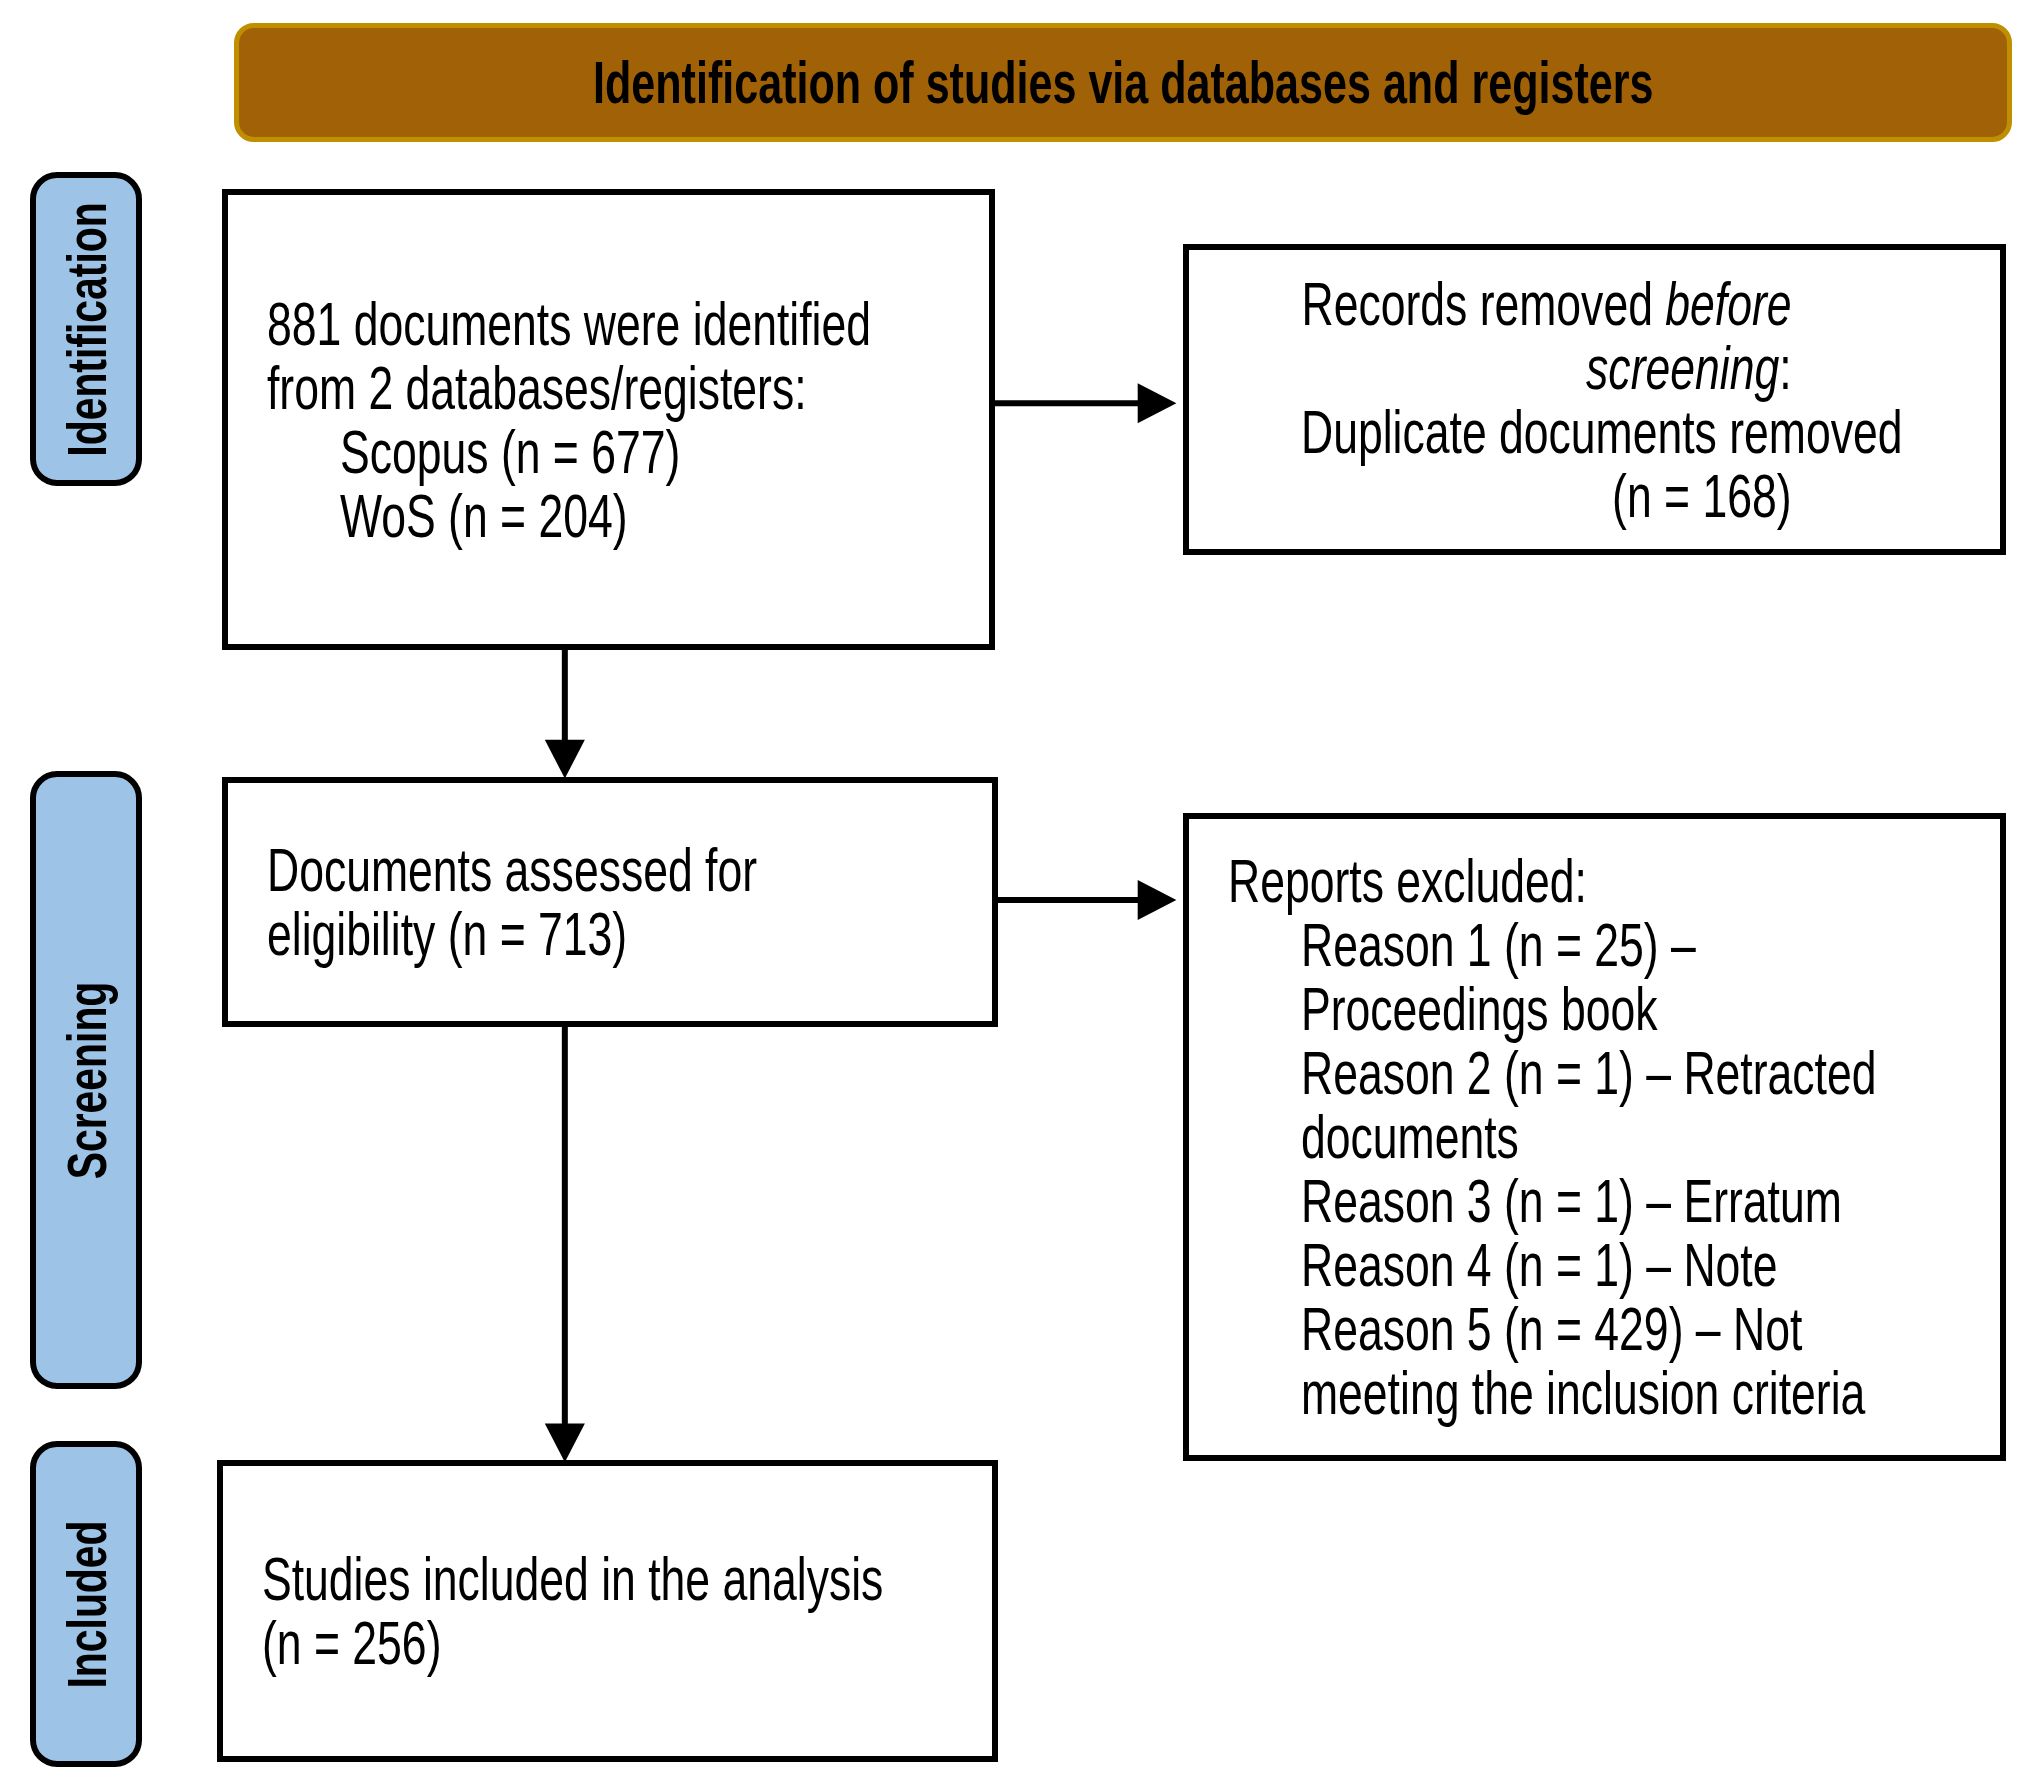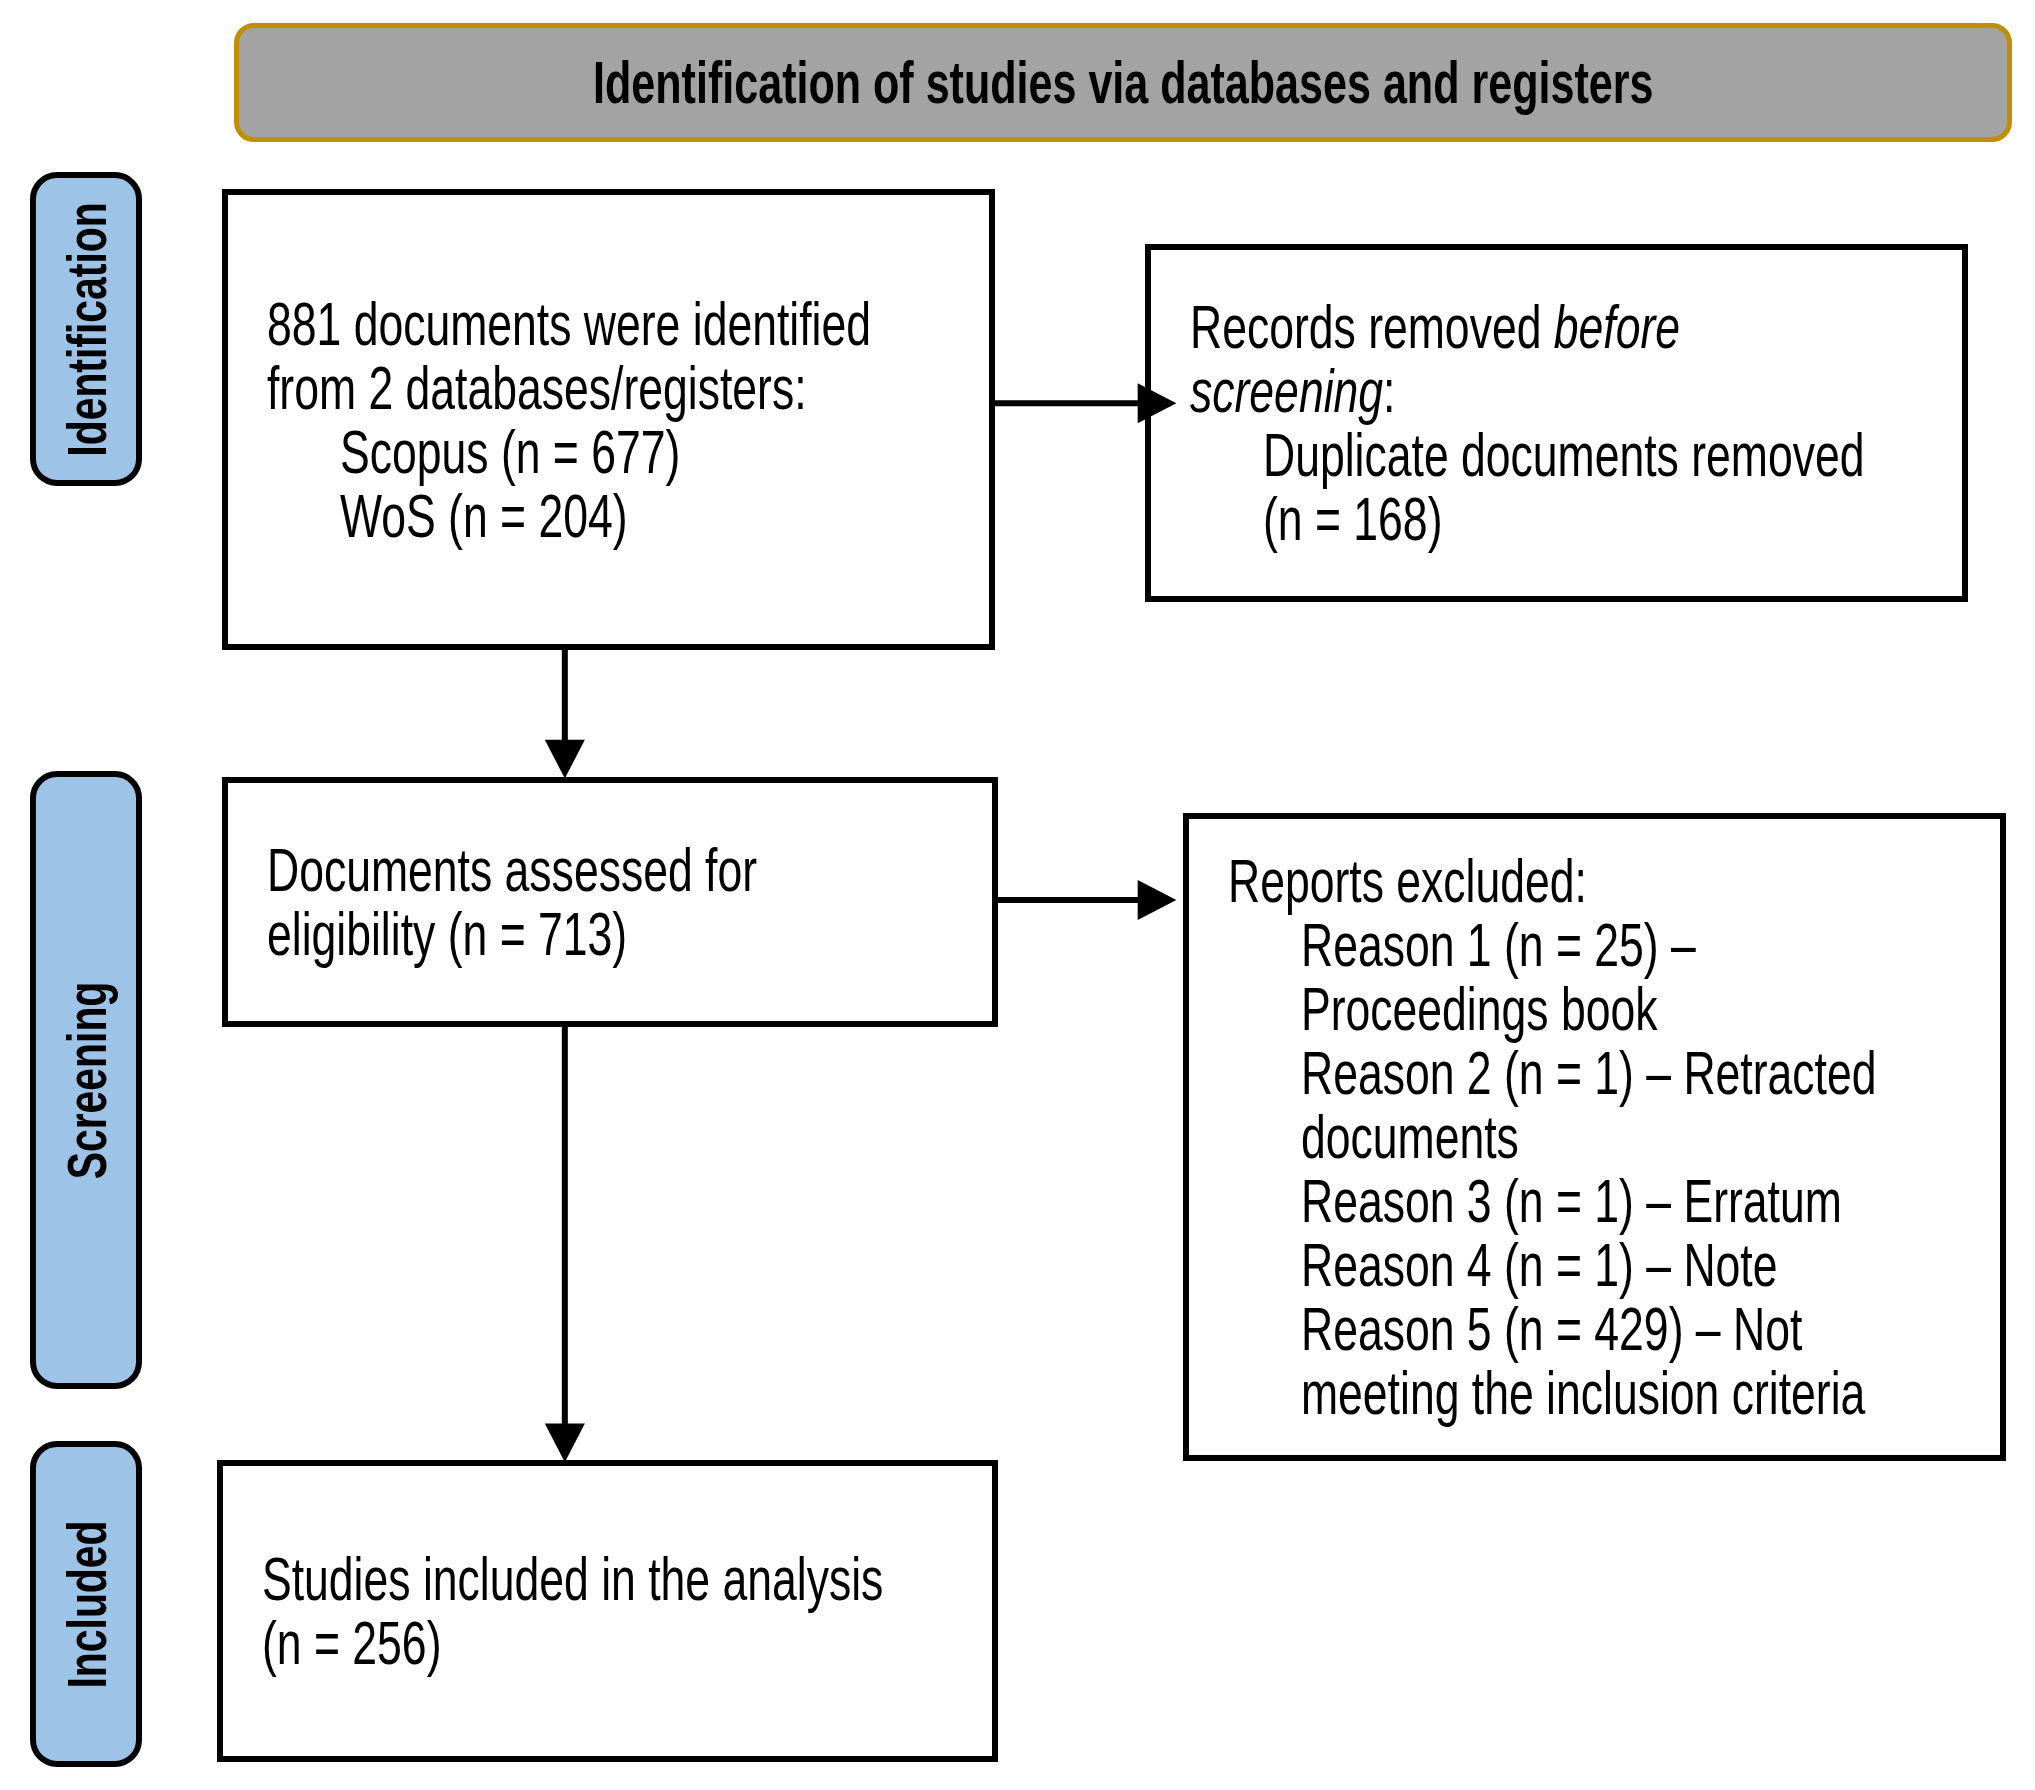--- a/index.html
+++ b/index.html
@@ -12,21 +12,21 @@
     height: 1790px;
     background: #ffffff;
     overflow: hidden;
   }
 
   
   .banner {
     position: absolute;
     left: 234px; top: 23.4px;
     width: 1778px; height: 119px;
-    background: #a3a3a3;
+    background: #a16207;
     border: 5.3px solid #BF8F00;
     border-radius: 20px;
     display: flex; align-items: center; justify-content: center;
   }
   .banner-text {
     font-size: 59px;
     font-weight: bold;
     white-space: nowrap;
     transform: scaleX(0.73);
     transform-origin: center center;
@@ -67,21 +67,21 @@
   }
   .line {
     font-size: 61px;
     line-height: 64px;
     white-space: nowrap;
   }
   .indent { margin-left: 100px; }
   .it { font-style: italic; }
 
   #box-identified { left: 222px;  top: 189px;  width: 773px; height: 461px; }
-  #box-removed    { left: 1145px; top: 244px;  width: 823px; height: 358px; }
+  #box-removed    { left: 1183px; top: 244px;  width: 823px; height: 311px; text-align: right; }
   #box-assessed   { left: 222px;  top: 777px; width: 776px; height: 250px; }
   #box-excluded   { left: 1183px; top: 778px; width: 823px; height: 648px; margin-top: 35px; }
   #box-included   { left: 217px;  top: 1460px; width: 781px; height: 302px; }
 
   
   .arrows {
     position: absolute;
     left: 0; top: 0;
     width: 2035px; height: 1790px;
     pointer-events: none;

